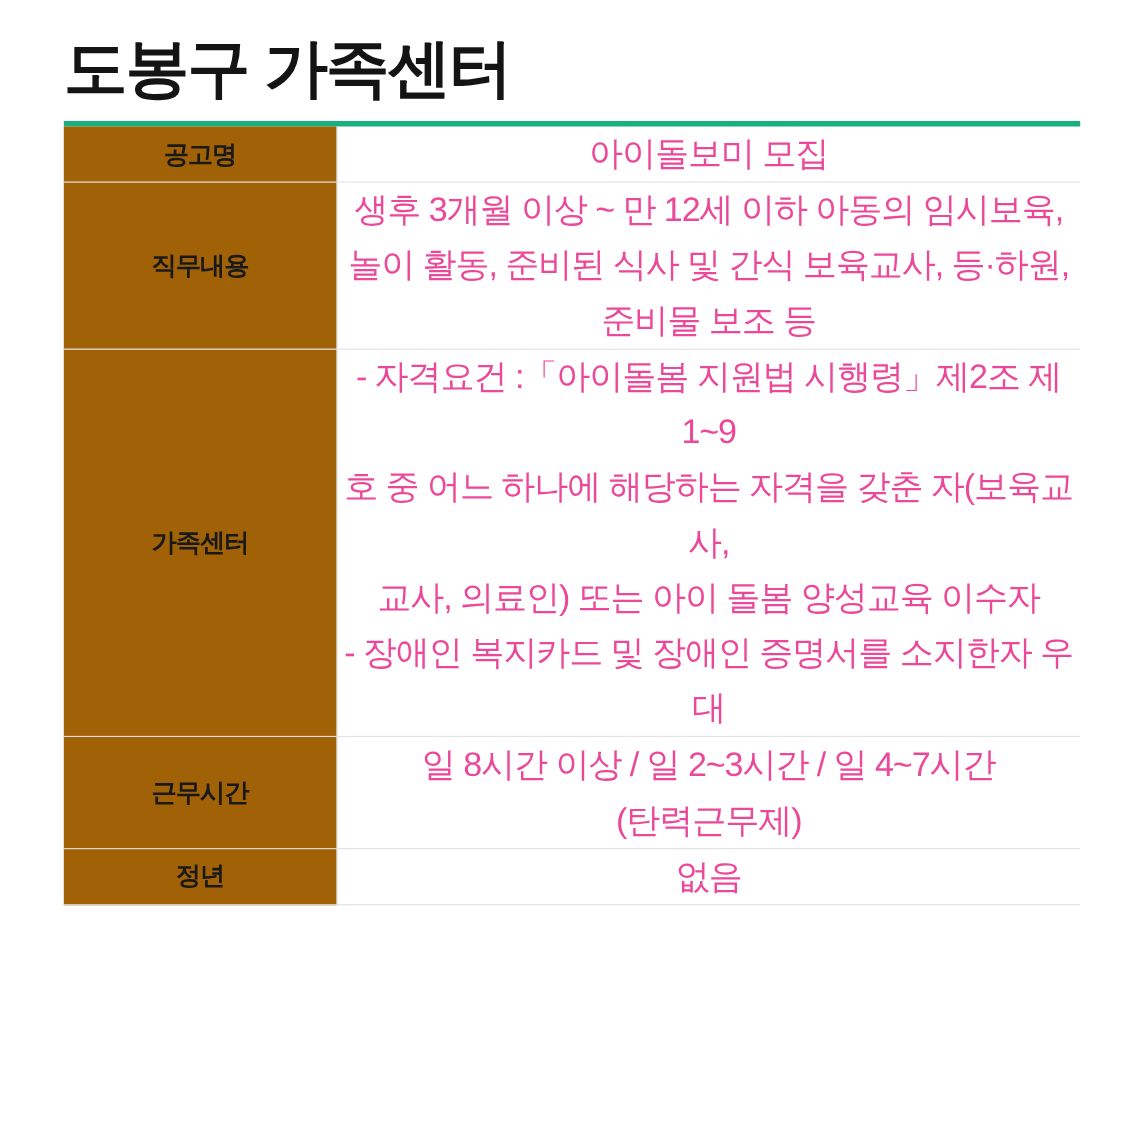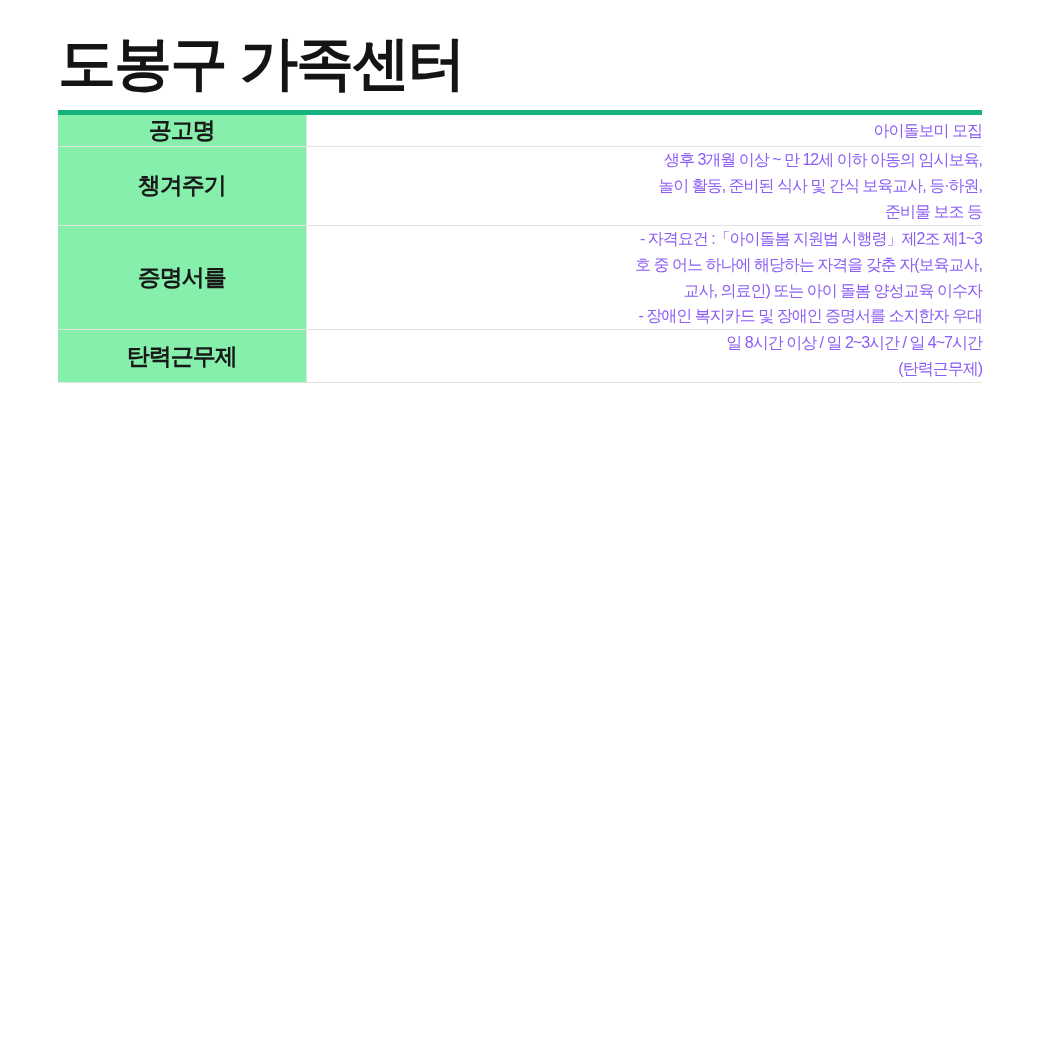--- a/index.html
+++ b/index.html
@@ -49,36 +49,36 @@
   table.info-table td {
     border-bottom: 1px solid #e2e2e2;
     vertical-align: middle;
     padding: 0;
   }
   table.info-table tr:last-child th,
   table.info-table tr:last-child td {
     border-bottom: 1px solid #e2e2e2;
   }
   th.label {
-    background: #86efac;
+    background: #a16207;
     font-size: 23px;
     font-weight: bold;
     letter-spacing: -1px;
     text-align: center;
     color: #191919;
     padding: 22px 8px;
     border-right: 1px solid #e2e2e2;
   }
   td.value {
-    font-size: 16px;
+    font-size: 31px;
     letter-spacing: -1px;
     line-height: 1.62;
-    color: #8b5cf6;
+    color: #ec4899;
     padding: 20px 10px 20px 28px;
-    text-align: right;
+    text-align: center;
     white-space: pre-line;
   }
 </style>
 </head>
 <body>
 
 <div class="page">
 
   <h1 class="doc-title">도봉구 가족센터</h1>
 
@@ -88,33 +88,37 @@
     <colgroup>
       <col class="label-col">
       <col class="value-col">
     </colgroup>
     <tbody>
       <tr>
         <th class="label">공고명</th>
         <td class="value">아이돌보미 모집</td>
       </tr>
       <tr>
-        <th class="label">챙겨주기</th>
+        <th class="label">직무내용</th>
         <td class="value">생후 3개월 이상 ~ 만 12세 이하 아동의 임시보육,
 놀이 활동, 준비된 식사 및 간식 보육교사, 등·하원,
 준비물 보조 등</td>
       </tr>
       <tr>
-        <th class="label">증명서를</th>
-        <td class="value">- 자격요건 :「아이돌봄 지원법 시행령」제2조 제1~3
+        <th class="label">가족센터</th>
+        <td class="value">- 자격요건 :「아이돌봄 지원법 시행령」제2조 제1~9
 호 중 어느 하나에 해당하는 자격을 갖춘 자(보육교사,
 교사, 의료인) 또는 아이 돌봄 양성교육 이수자
 - 장애인 복지카드 및 장애인 증명서를 소지한자 우대</td>
       </tr>
       <tr>
-        <th class="label">탄력근무제</th>
+        <th class="label">근무시간</th>
         <td class="value">일 8시간 이상 / 일 2~3시간 / 일 4~7시간
 (탄력근무제)</td>
+      </tr>
+      <tr>
+        <th class="label">정년</th>
+        <td class="value">없음</td>
       </tr>
     </tbody>
   </table>
 
 </div>
 
 </body></html>

